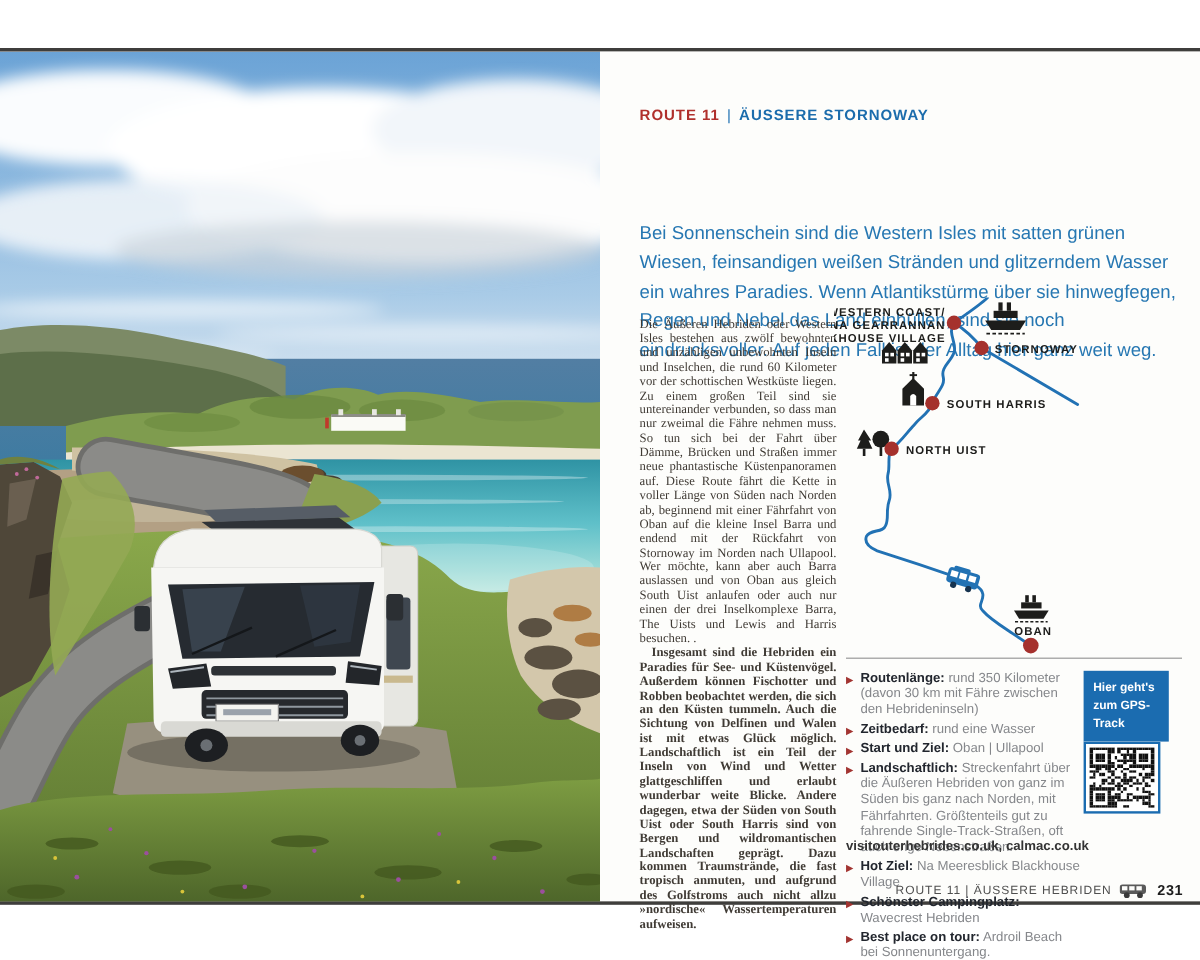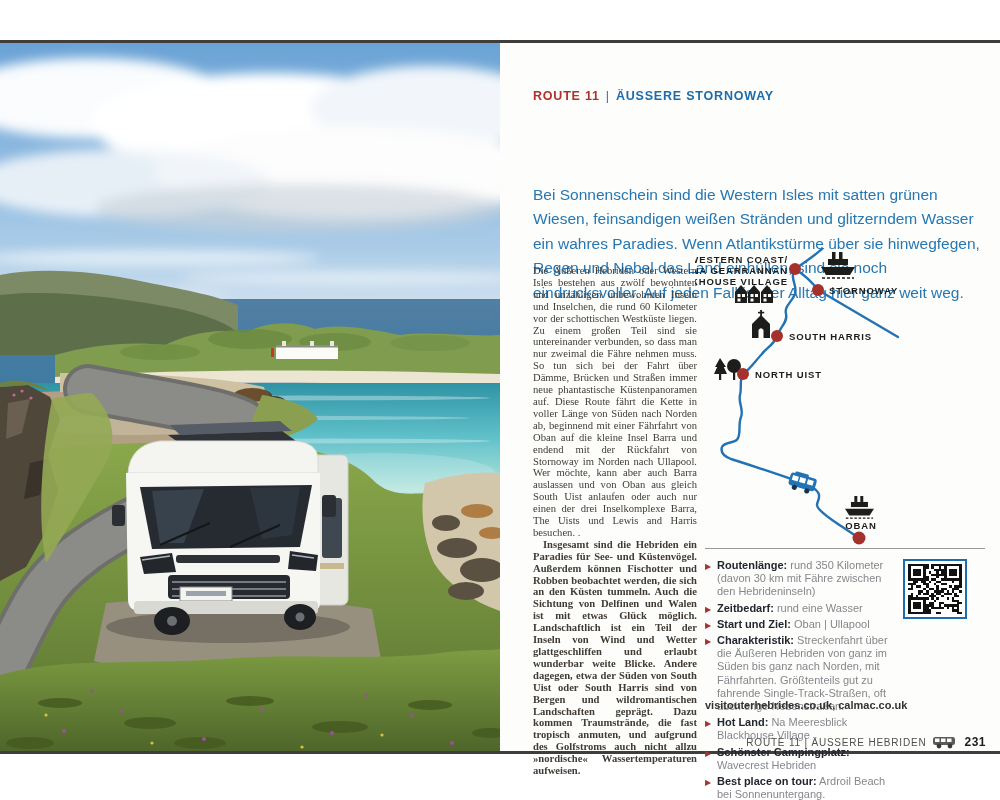--- a/index.html
+++ b/index.html
@@ -344,27 +344,31 @@
         <text x="166" y="281" text-anchor="middle">OBAN</text>
       </g>
     </svg>
 
     <div class="divider"></div>
 
     <ul class="facts">
       <li><span class="arrow">▶</span><span class="lbl">Routenlänge:</span> <span>rund 350 Kilometer (davon 30 km mit Fähre zwischen den Hebrideninseln)</span></li>
       <li><span class="arrow">▶</span><span class="lbl">Zeitbedarf:</span> <span>rund eine Wasser</span></li>
       <li><span class="arrow">▶</span><span class="lbl">Start und Ziel:</span> <span>Oban | Ullapool</span></li>
-      <li><span class="arrow">▶</span><span class="lbl">Charakteristik:</span> <span>Streckenfahrt über die Äußeren Hebriden von ganz im Süden bis ganz nach Norden, mit Fährfahrten. Größtenteils gut zu fahrende Single-Track-Straßen, oft auch enge Nebenstraßen.</span></li>
-      <li><span class="arrow">▶</span><span class="lbl">Hot Land:</span> <span>Na Meeresblick Blackhouse Village</span></li>
+      <li><span class="arrow">▶</span><span class="lbl">Landschaftlich:</span> <span>Streckenfahrt über die Äußeren Hebriden von ganz im Süden bis ganz nach Norden, mit Fährfahrten. Größtenteils gut zu fahrende Single-Track-Straßen, oft auch enge Nebenstraßen.</span></li>
+      <li><span class="arrow">▶</span><span class="lbl">Hot Ziel:</span> <span>Na Meeresblick Blackhouse Village</span></li>
       <li><span class="arrow">▶</span><span class="lbl">Schönster Campingplatz:</span> <span>Wavecrest Hebriden</span></li>
       <li><span class="arrow">▶</span><span class="lbl">Best place on tour:</span> <span>Ardroil Beach bei Sonnenuntergang.</span></li>
     </ul>
 
     <div class="gps">
+      <div class="gps-head">
+        <div>Hier geht's</div>
+        <div>zum GPS-Track</div>
+      </div>
       <div class="qr-frame">
         <div class="qr">
             <i style="background:#111"></i>
             <i style="background:#111"></i>
             <i style="background:#111"></i>
             <i style="background:#111"></i>
             <i style="background:#111"></i>
             <i style="background:#111"></i>
             <i style="background:#111"></i>
             <i style="background:#111"></i>

